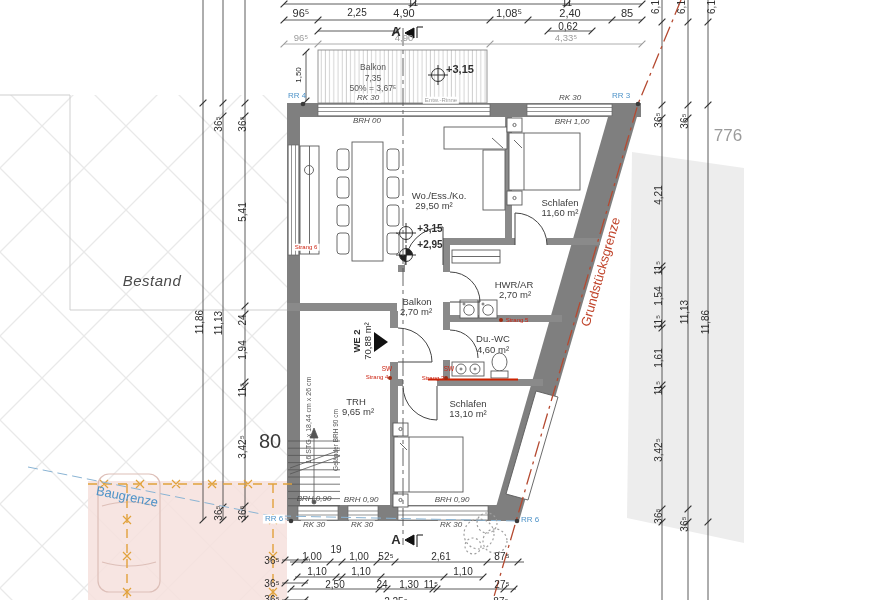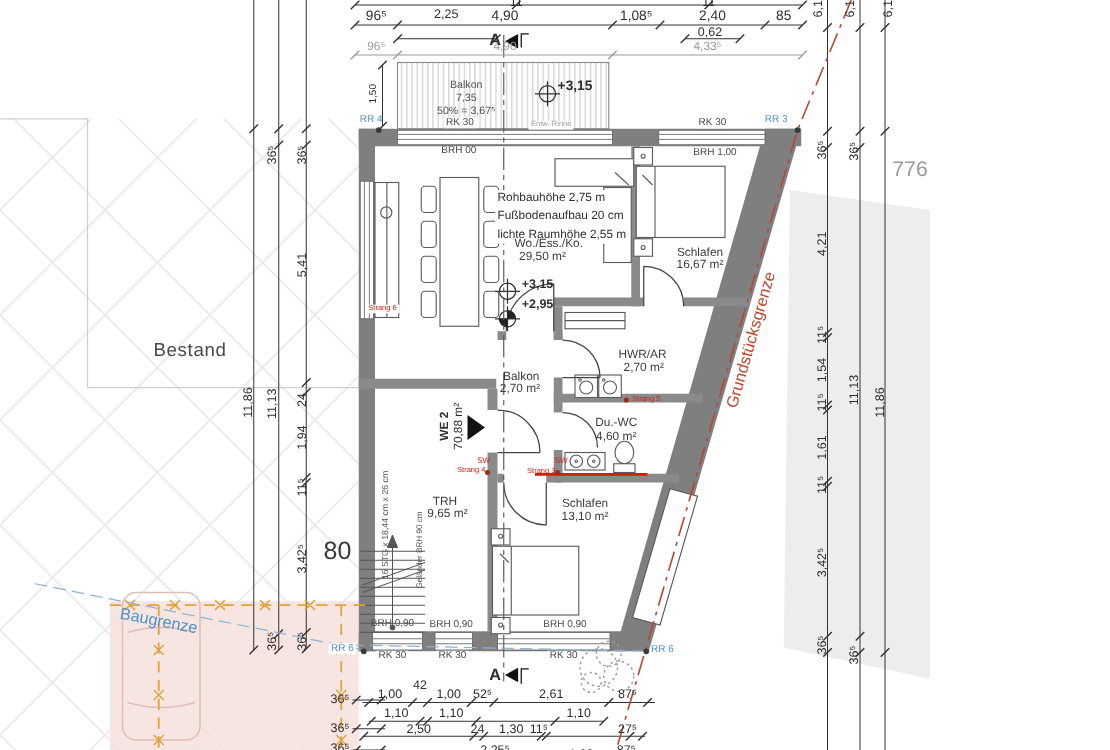--- a/index.html
+++ b/index.html
@@ -6,21 +6,21 @@
   #stage{position:relative;width:888px;height:600px;overflow:hidden;background:#fff;
          font-family:"Liberation Sans","DejaVu Sans",sans-serif;}
   #plan-svg{position:absolute;left:0;top:0;z-index:1;}
   .lb{position:absolute;transform:translate(-50%,-50%);font-size:10.5px;color:#2e2e2e;
       white-space:pre;z-index:5;line-height:1.1;}
   .s11{font-size:11px;} .s10{font-size:10px;} .s9{font-size:9.5px;} .s85{font-size:8.5px;}
   .s8{font-size:8px;} .s7{font-size:7px;} .s65{font-size:6.5px;} .s6{font-size:6px;}
   .b{font-weight:bold;}
   .rot{transform:translate(-50%,-50%) rotate(-90deg);}
   .gray{color:#9b9b9b;} .blue{color:#4e93c8;} .red{color:#c0452c;} .red2{color:#cc2211;}
-  .dkg{color:#4a4a4a;} .mut{color:#555;}
+  .dkg{color:#4a4a4a;font-style:italic;} .mut{color:#555;}
   .chip{background:#fff;padding:0 2px;}
   .pre{white-space:pre-line;text-align:center;line-height:1.25;}
   .left{transform:none;text-align:left;}
   .rm{font-size:9.5px;color:#3c3c3c;}
 </style>
 </head>
 <body>
 
 <div id="stage">
 
@@ -379,21 +379,21 @@
 <span class="lb s10 rot" style="left:658px;top:358px">1,61</span>
 <span class="lb s10 rot" style="left:658px;top:388px">11⁵</span>
 <span class="lb s10 rot" style="left:658px;top:450px">3,42⁵</span>
 <span class="lb s10 rot" style="left:658px;top:516px">36⁵</span>
 <span class="lb s10 rot" style="left:684px;top:121px">36⁵</span>
 <span class="lb s10 rot" style="left:684px;top:312px">11,13</span>
 <span class="lb s10 rot" style="left:684px;top:524px">36⁵</span>
 <span class="lb s10 rot" style="left:705px;top:322px">11,86</span>
 
 <span class="lb s10" style="left:312px;top:556px">1,00</span>
-<span class="lb s10" style="left:336px;top:549px">42</span>
+<span class="lb s10" style="left:336px;top:549px">19</span>
 <span class="lb s10" style="left:359px;top:556px">1,00</span>
 <span class="lb s10" style="left:386px;top:556px">52⁵</span>
 <span class="lb s10" style="left:441px;top:556px">2,61</span>
 <span class="lb s10" style="left:502px;top:556px">87⁵</span>
 <span class="lb s10" style="left:317px;top:571px">1,10</span>
 <span class="lb s10" style="left:361px;top:571px">1,10</span>
 <span class="lb s10" style="left:463px;top:571px">1,10</span>
 <span class="lb s10" style="left:335px;top:584px">2,50</span>
 <span class="lb s10" style="left:382px;top:584px">24</span>
 <span class="lb s10" style="left:409px;top:584px">1,30</span>
@@ -414,30 +414,27 @@
 <span class="lb b" style="left:396px;top:32px;font-size:13px">A</span>
 <span class="lb b" style="left:396px;top:540px;font-size:13px">A</span>
 
 <span class="lb s85 pre mut" style="left:373px;top:78px">Balkon
 7,35
 50% = 3,67⁵</span>
 <span class="lb s6 gray chip" style="left:441px;top:100px">Entw.-Rinne</span>
 <span class="lb s8 rot" style="left:299px;top:75px">1,50</span>
 <span class="lb s11 b" style="left:460px;top:69px">+3,15</span>
 
-<span class="lb s9 left chip" style="left:396px;top:152px;line-height:1.5;white-space:pre-line">Rohbauhöhe 2,75 m
-Fußbodenaufbau 20 cm
-lichte Raumhöhe 2,55 m</span>
 <span class="lb s10 b" style="left:430px;top:228px">+3,15</span>
 <span class="lb s10 b" style="left:430px;top:244px">+2,95</span>
 
 <span class="lb rm" style="left:439px;top:196px">Wo./Ess./Ko.</span>
 <span class="lb rm" style="left:434px;top:206px">29,50 m²</span>
 <span class="lb rm" style="left:560px;top:203px">Schlafen</span>
-<span class="lb rm" style="left:560px;top:213px">16,67 m²</span>
+<span class="lb rm" style="left:560px;top:213px">11,60 m²</span>
 <span class="lb rm" style="left:514px;top:285px">HWR/AR</span>
 <span class="lb rm" style="left:515px;top:295px">2,70 m²</span>
 <span class="lb rm" style="left:493px;top:339px">Du.-WC</span>
 <span class="lb rm" style="left:493px;top:350px">4,60 m²</span>
 <span class="lb rm" style="left:417px;top:302px">Balkon</span>
 <span class="lb rm" style="left:416px;top:312px">2,70 m²</span>
 <span class="lb rm" style="left:356px;top:402px">TRH</span>
 <span class="lb rm" style="left:358px;top:412px">9,65 m²</span>
 <span class="lb rm" style="left:468px;top:404px">Schlafen</span>
 <span class="lb rm" style="left:468px;top:414px">13,10 m²</span>

